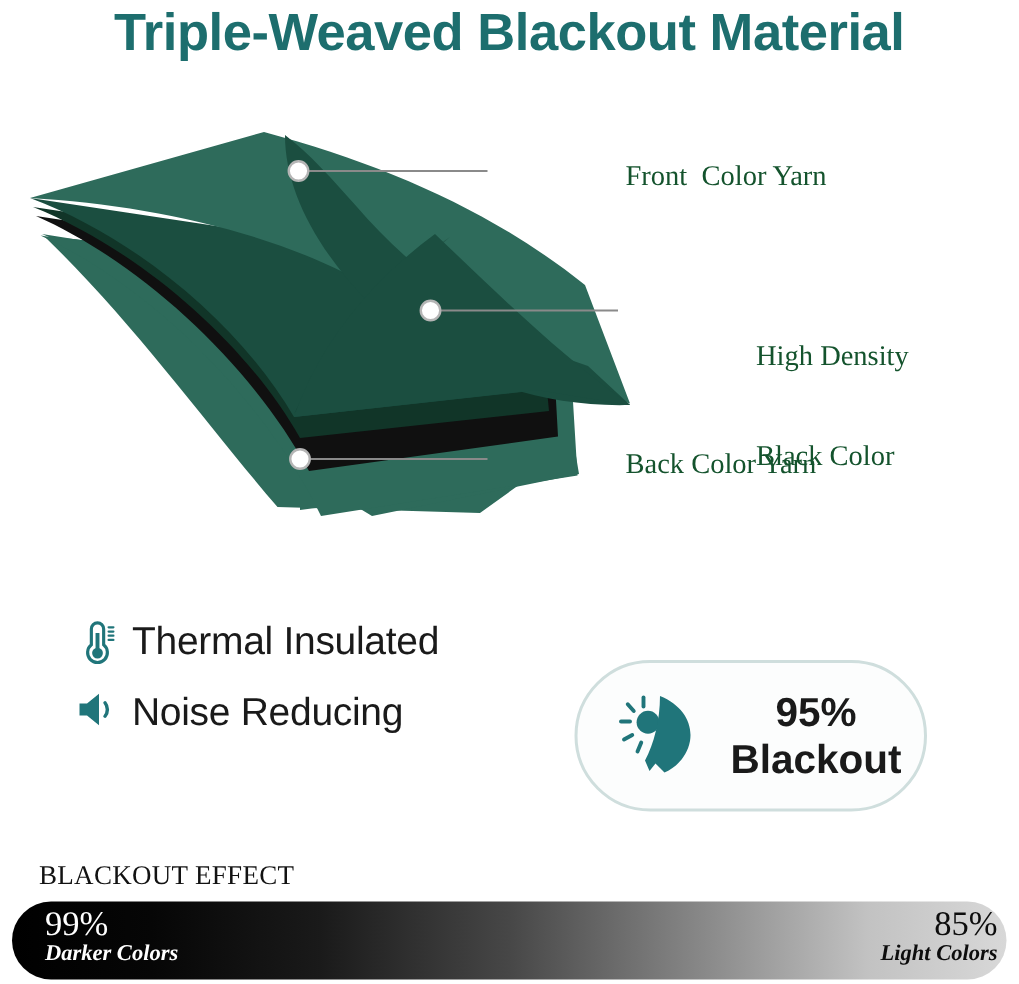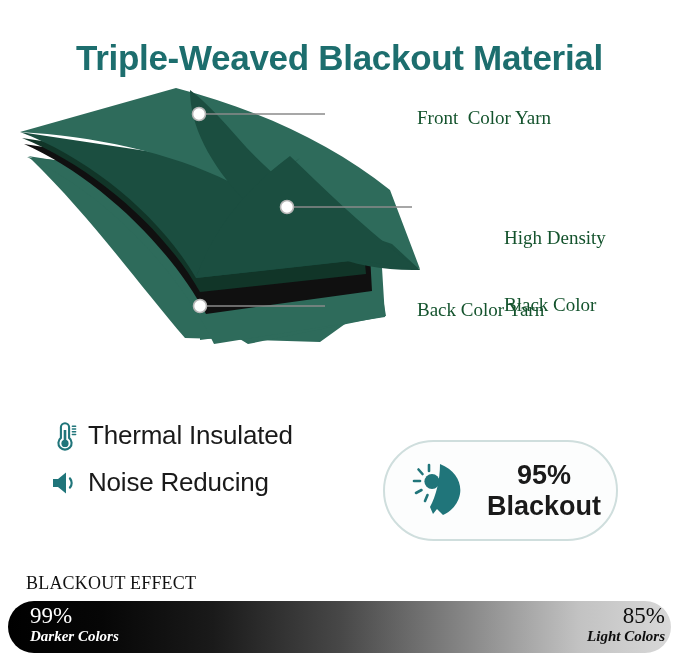--- a/index.html
+++ b/index.html
@@ -22,21 +22,20 @@
     left: 0;
     top: 2px;
     width: 679px;
     text-align: center;
     font-family: "Liberation Sans", sans-serif;
     font-weight: bold;
     font-size: 35px;
     letter-spacing: -0.3px;
     color: #1d6e6e;
     white-space: nowrap;
-    margin-top: 36px;
   }
 
   
   .diagram {
     position: absolute;
     left: 0;
     top: 86px;
     width: 679px;
     height: 265px;
   }
@@ -56,21 +55,21 @@
 
   
   .features {
     position: absolute;
     left: 44px;
     top: 412px;
     width: 330px;
   }
   .feature-row {
     display: flex;
-    align-items: center;
+    align-items: flex-start;
     height: 47px;
   }
   .feature-ico {
     width: 44px;
     flex: 0 0 44px;
     display: flex;
     align-items: center;
     justify-content: center;
   }
   .feature-label {

